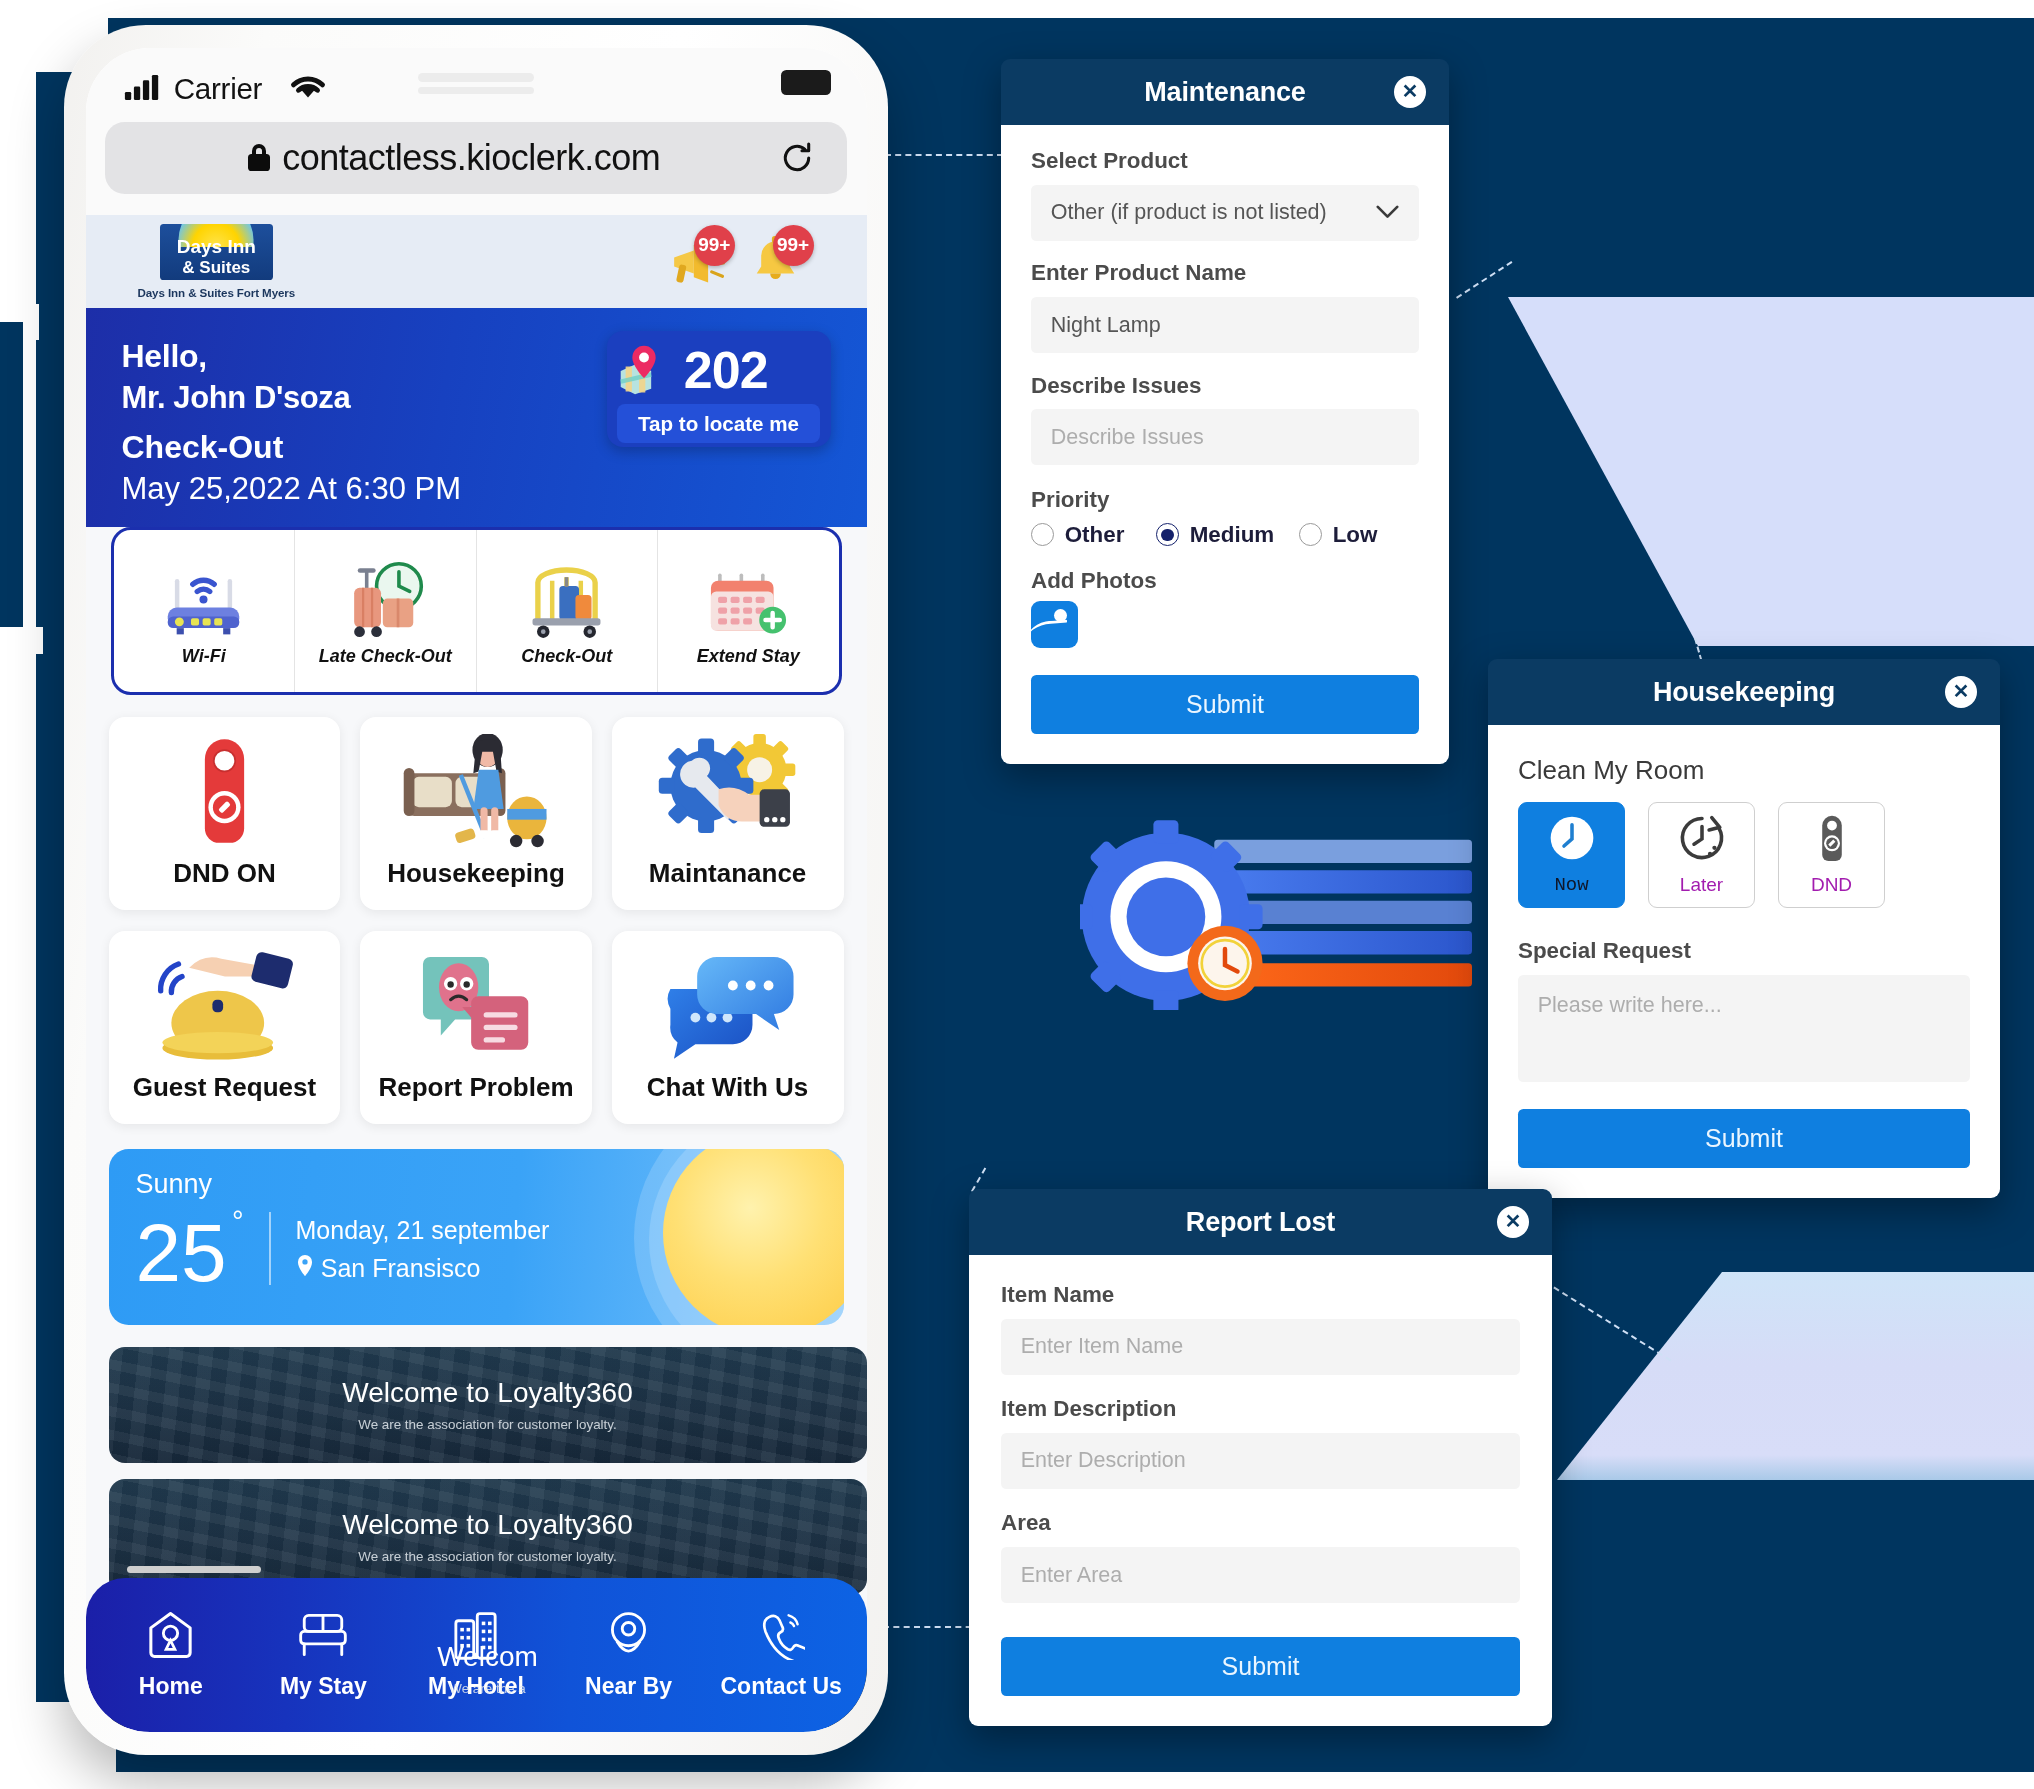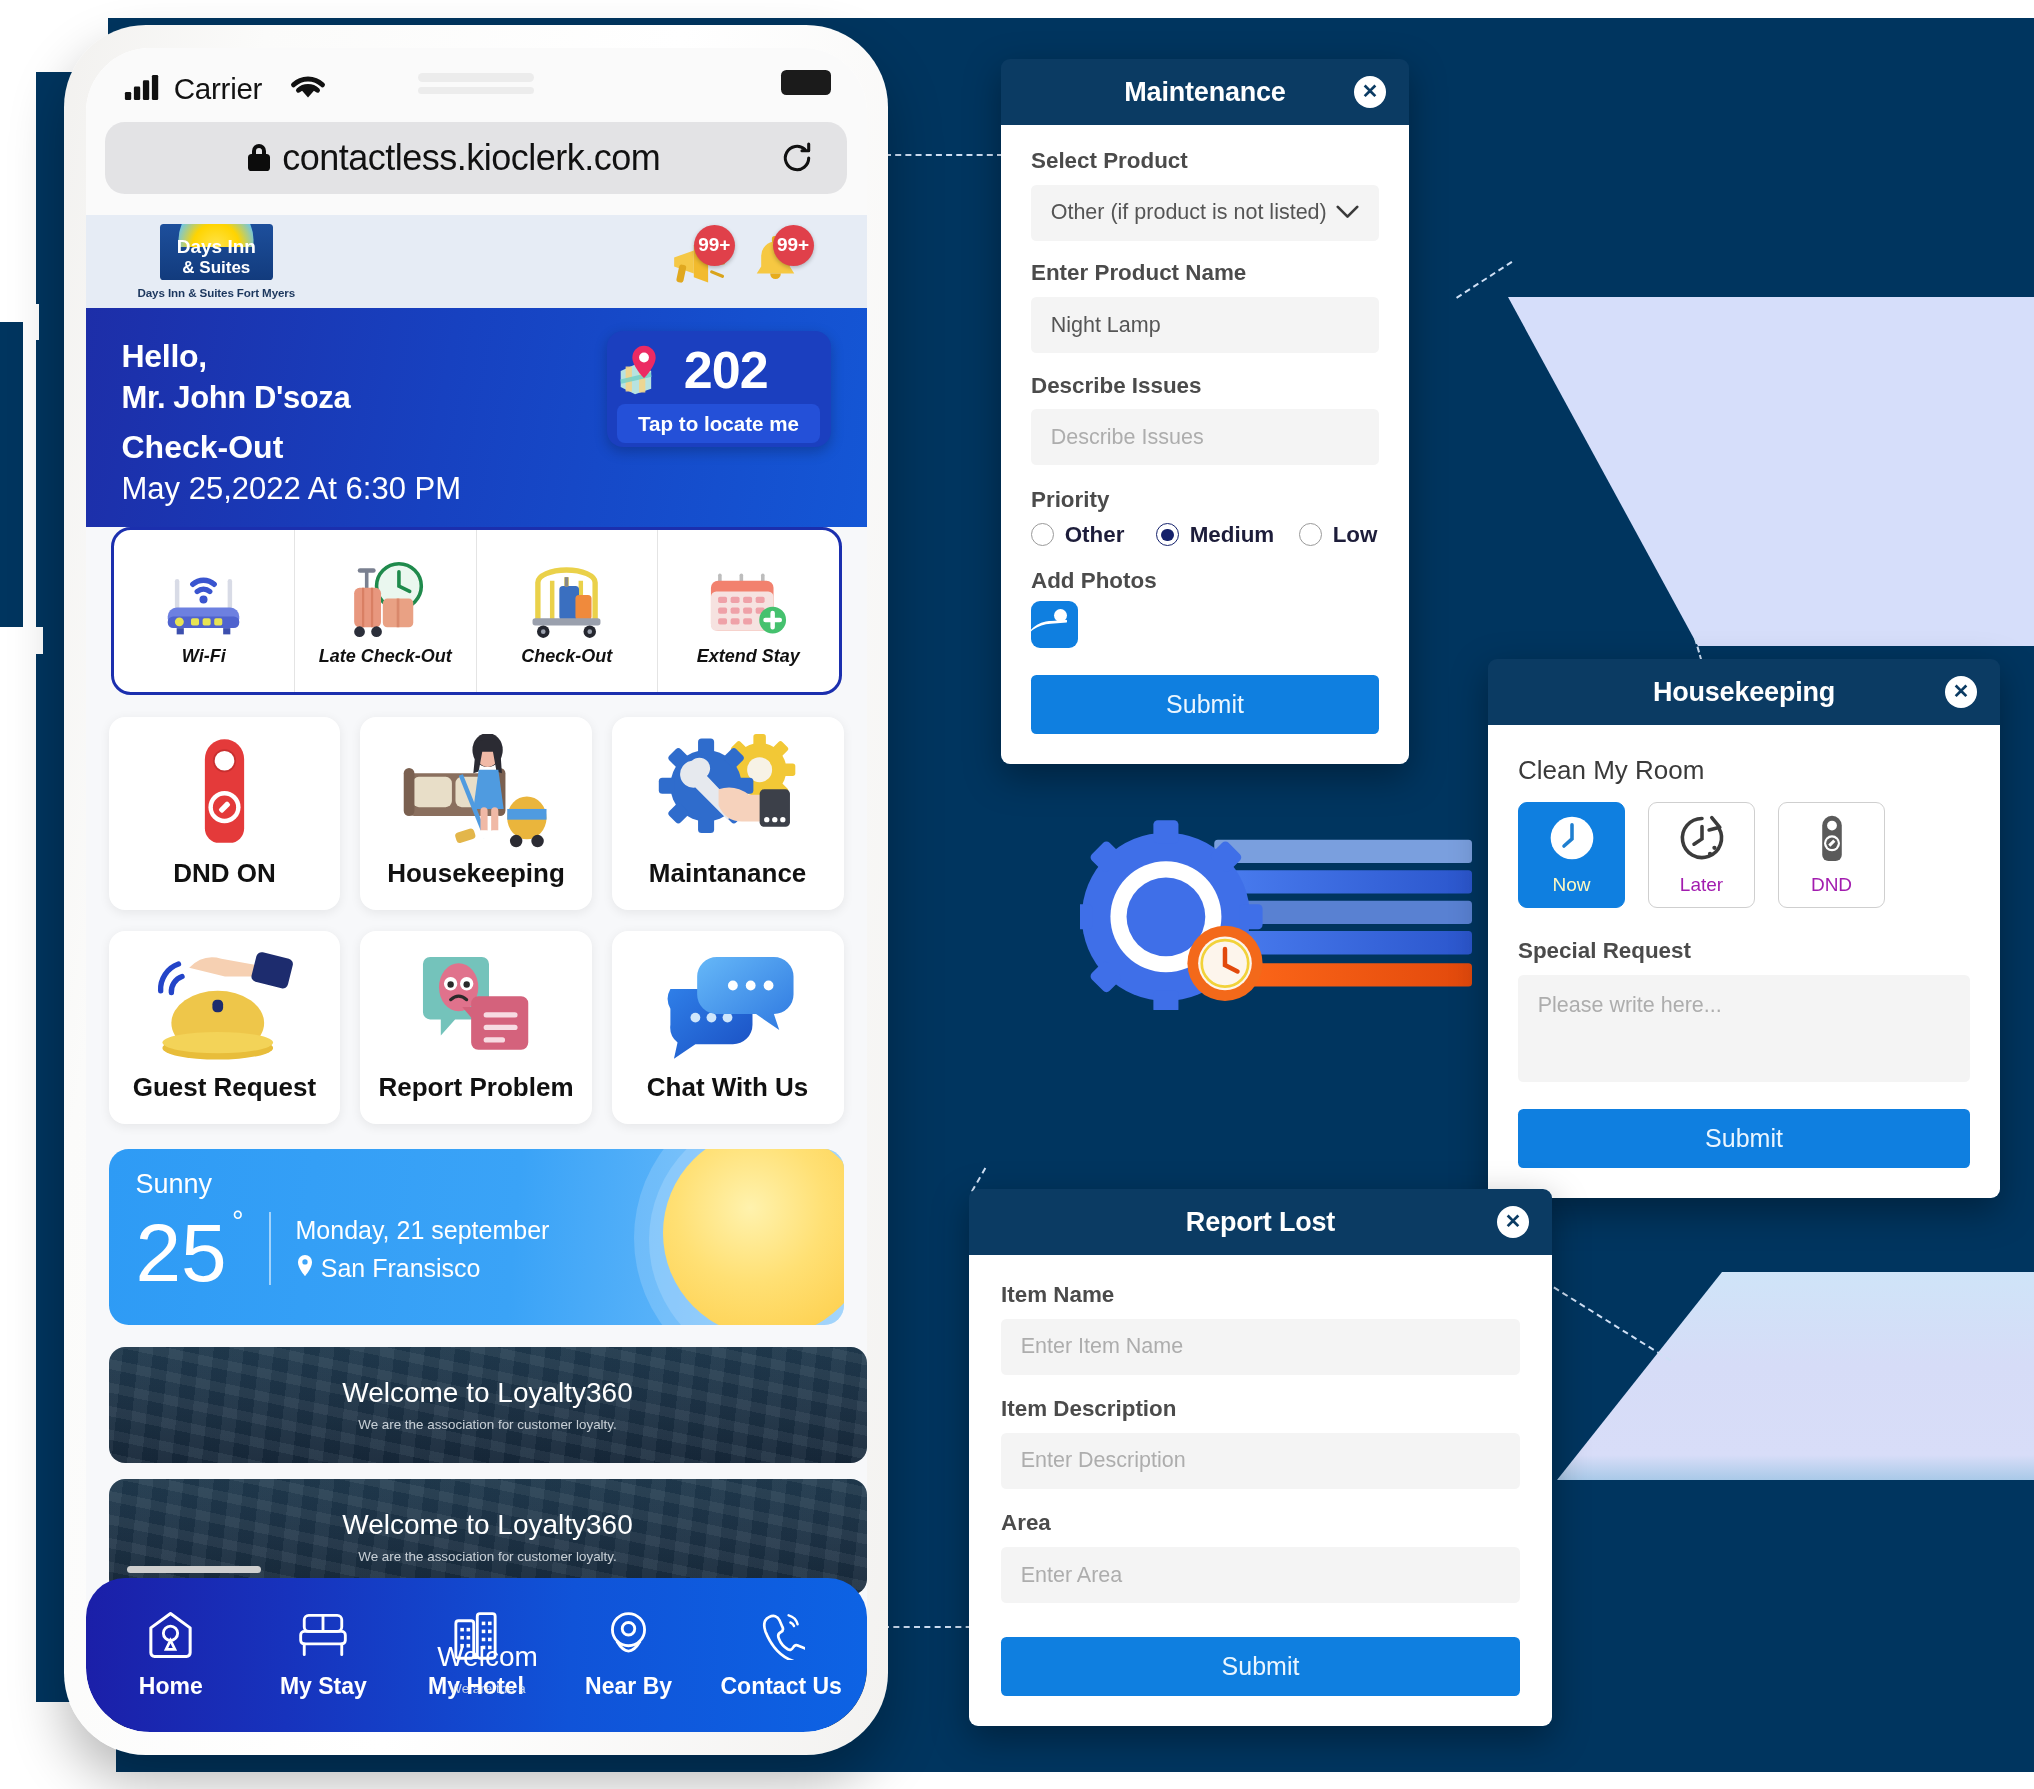--- a/index.html
+++ b/index.html
@@ -318,21 +318,21 @@
 
   
   .hk-opts { display:flex; gap: 23px; margin-top: 16px;}
   .hk-opt {
     width: 107px; height: 106px; border-radius: 9px; border:0.9px solid #cfcfcf;
     display:flex; flex-direction:column; align-items:center; justify-content:center; gap: 9px;
     background:#fff;
   }
   .hk-opt.sel { background:#0f7fe0; border-color:#0f7fe0; }
   .hk-lbl { font-size: 19px; color:#a21caf; }
-  .hk-opt.sel .hk-lbl { color:#fef9c3; }
+  .hk-opt.sel .hk-lbl { color:#0f172a;font-family:Liberation Mono, monospace; }
 
   .sec-title { font-size: 26px; color:#3a3a3a; font-weight:500; }
 </style>
 </head>
 <body>
 
 <div class="stage">
 
   <div class="backdrop"></div>
   <div class="backdrop-notch-tl"></div>
@@ -833,21 +833,21 @@
                 <path d="M34 6 a14 14 0 0 1 10 10 M36 14 a7 7 0 0 1 4 4" stroke="#fff" stroke-width="2.8" fill="none" stroke-linecap="round"></path>
               </svg>
           </span>
           <span class="nav-lbl">Contact Us</span>
         </div>
       </div>
 
     </div>
   </div>
 
-  <div class="modal" style="left:1001px; top:59px; width:408px;">
+  <div class="modal" style="left:1001px; top:59px; width:448px;">
     <div class="modal-head">
       <div class="modal-title">Maintenance</div>
       <div class="modal-close">✕</div>
     </div>
     <div class="modal-body">
       <div class="fld-label">Select Product</div>
       <div class="fld chev">
         <span>Other (if product is not listed)</span>
         <span>
           <svg width="23" height="14.3" viewBox="0 0 26 16">

